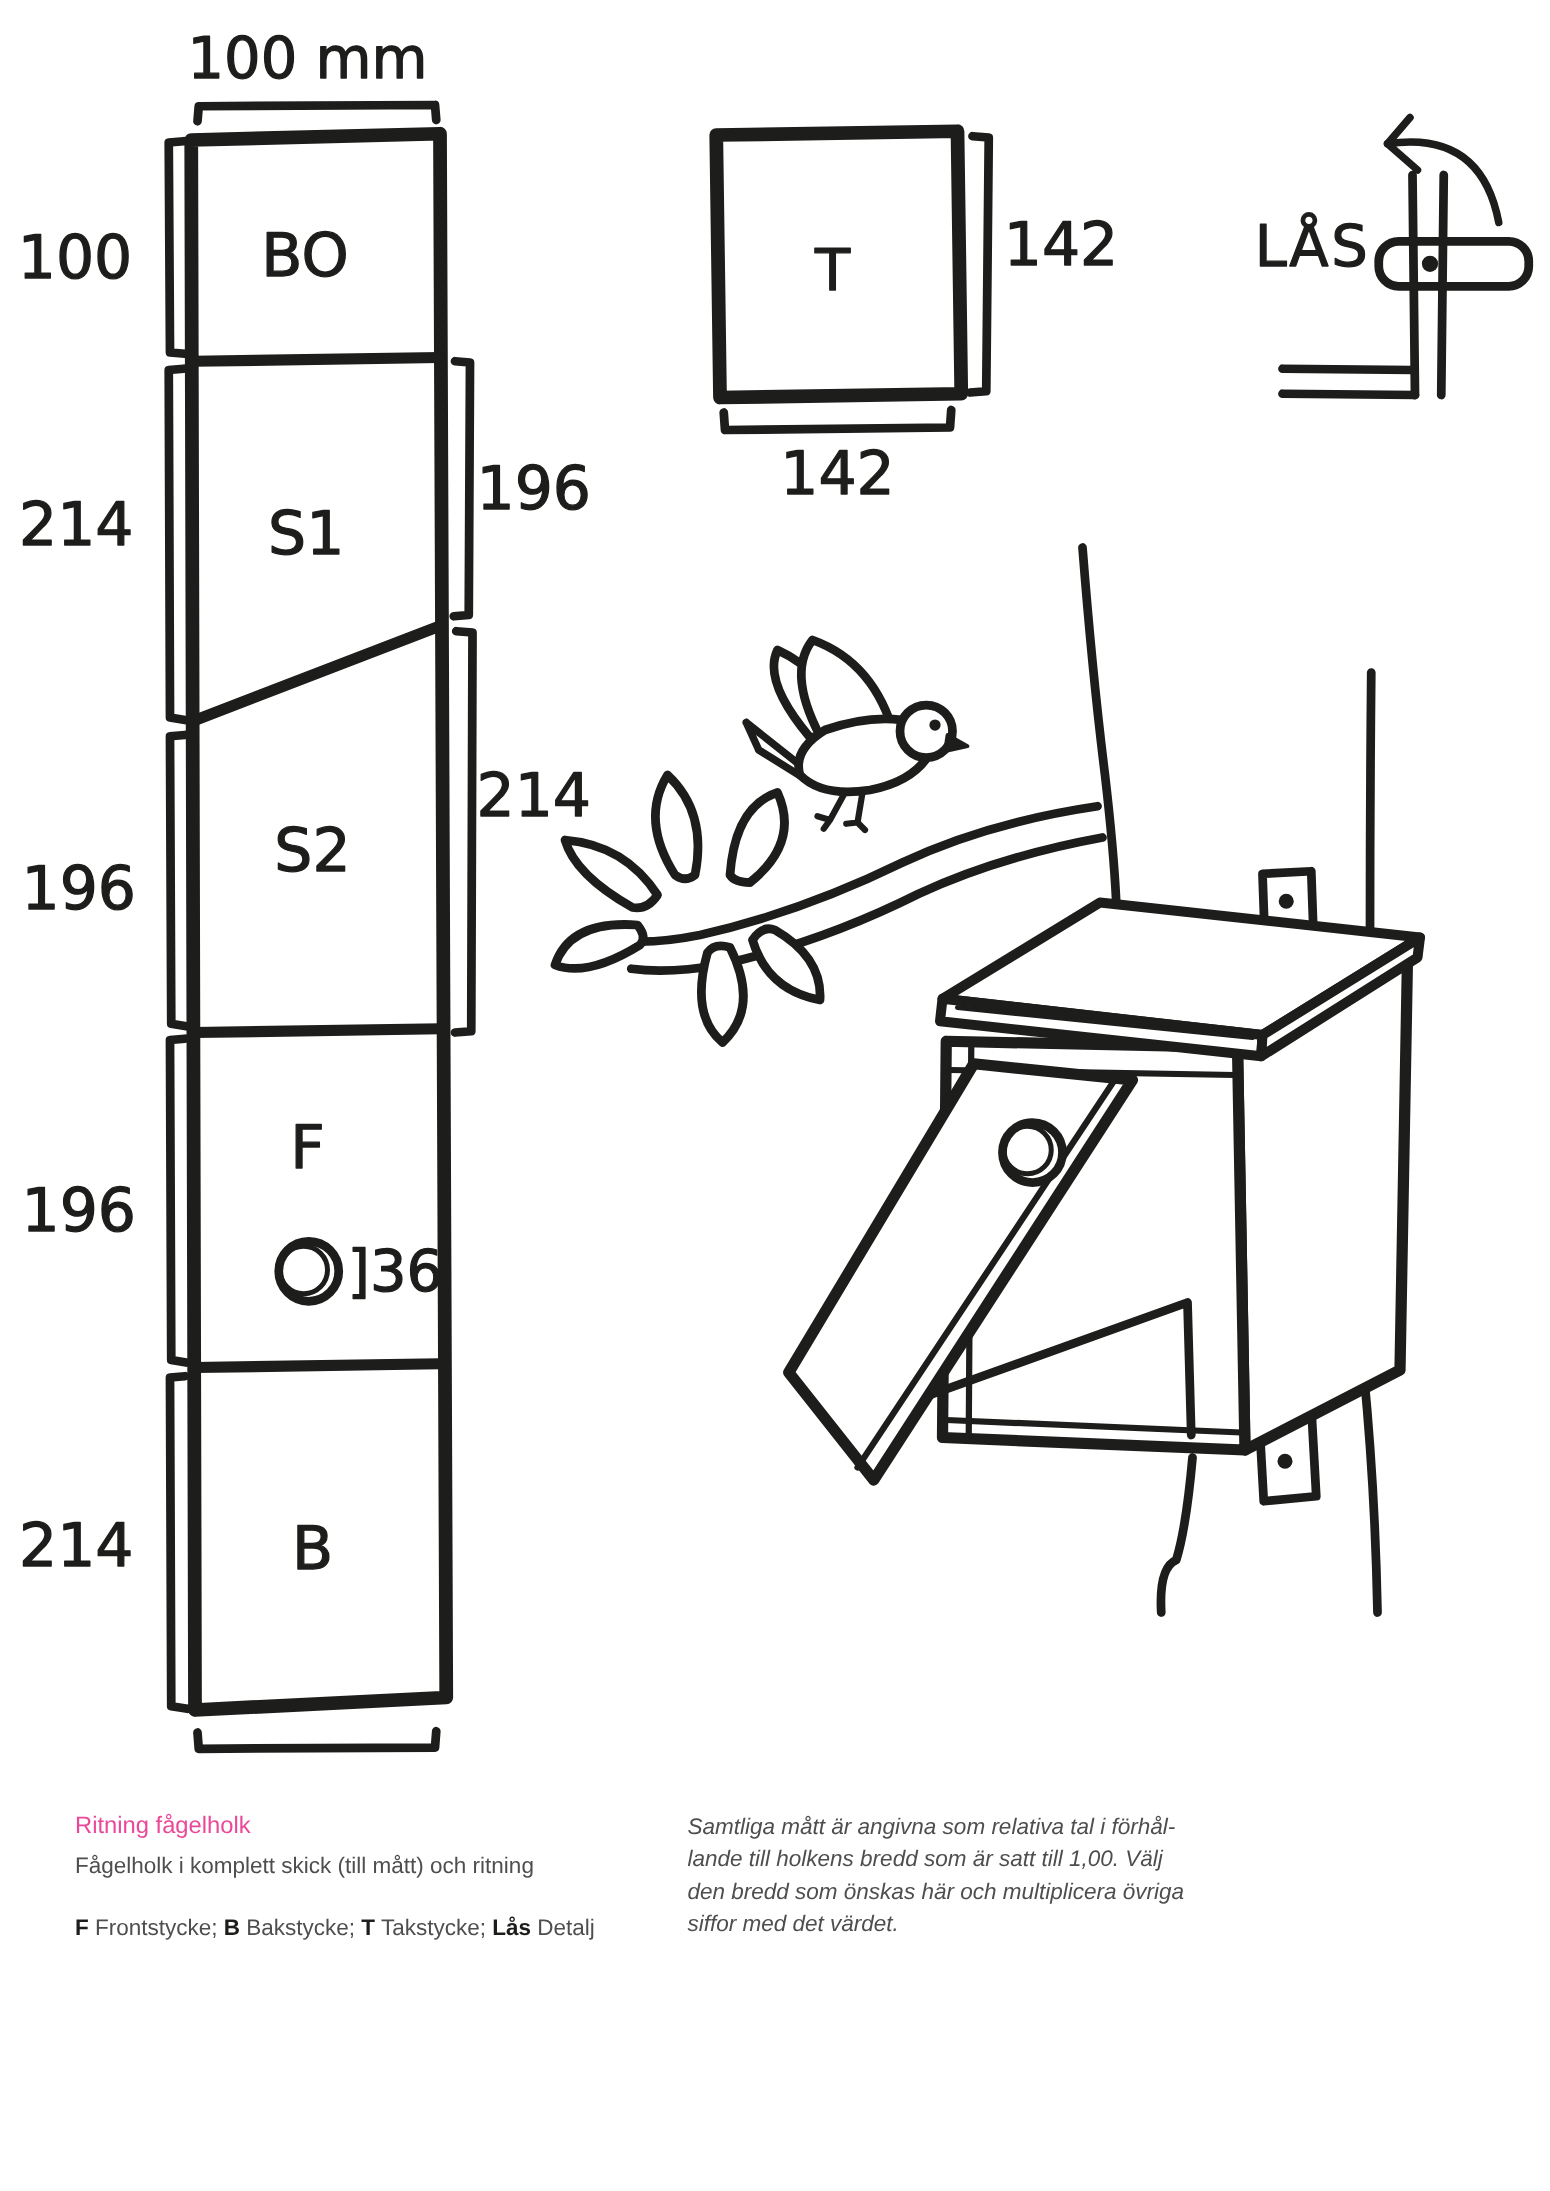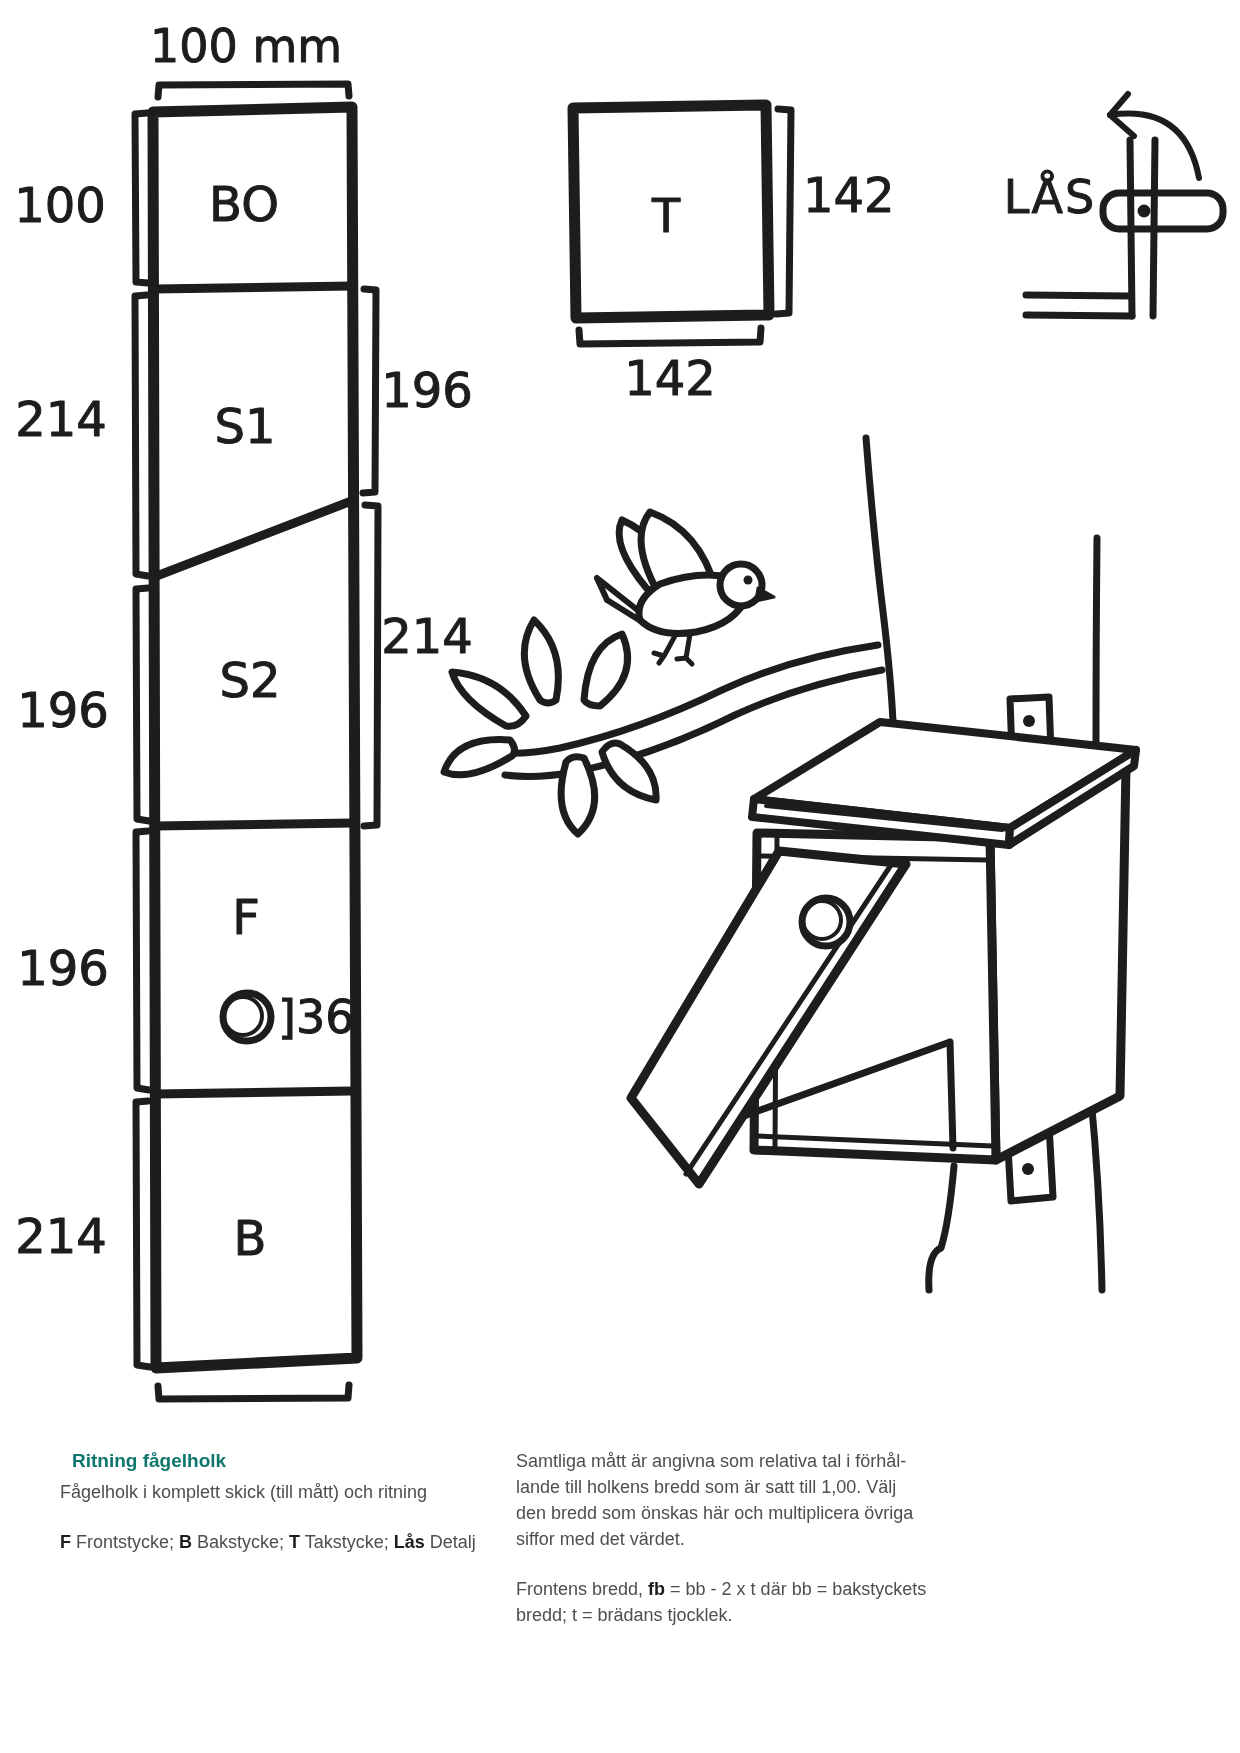--- a/index.html
+++ b/index.html
@@ -2,25 +2,25 @@
 <html><head>
 <meta charset="utf-8">
 <style>
   html,body{margin:0;padding:0;background:#ffffff;}
   #page{position:relative;width:1240px;height:1753px;background:#ffffff;overflow:hidden;
         font-family:"Liberation Sans",sans-serif;}
   #art{position:absolute;left:0;top:0;}
   .caption{position:absolute;top:1448px;width:420px;font-size:18px;line-height:26px;
            color:#4e4e4e;}
   .caption .line{white-space:nowrap;}
-  .caption h3{font-size:19px;line-height:26px;margin:0 0 5px 12px;color:#0f766e;font-weight:bold;}
+  .caption h3{font-size:19px;line-height:26px;margin:0 0 5px 0;color:#ec4899;font-weight:normal;}
   .caption b{color:#1d1d1b;font-weight:bold;}
   .caption .block{margin-top:24px;}
   #caption-left{left:60px;}
-  #caption-right{left:516px;}
+  #caption-right{left:550px;font-style:italic;}
   svg text{font-family:"DejaVu Sans",sans-serif;fill:#1d1d1b;}
   svg .dim{font-size:48px;}
   svg .sec{font-size:48px;}
   svg .small{font-size:46px;}
 </style>
 </head>
 <body>
 
 <div id="page">
 
@@ -151,19 +151,15 @@
   <div class="block">
     <div class="line"><b>F</b><span> Frontstycke; </span><b>B</b><span> Bakstycke; </span><b>T</b><span> Takstycke; </span><b>Lås</b><span> Detalj</span></div>
   </div>
 </div>
 
 <div id="caption-right" class="caption">
   <div class="line">Samtliga mått är angivna som relativa tal i förhål-</div>
   <div class="line">lande till holkens bredd som är satt till 1,00. Välj</div>
   <div class="line">den bredd som önskas här och multiplicera övriga</div>
   <div class="line">siffor med det värdet.</div>
-  <div class="block">
-    <div class="line"><span>Frontens bredd, </span><b>fb</b><span> = bb - 2 x t där bb = bakstyckets</span></div>
-    <div class="line"><span>bredd; t = brädans tjocklek.</span></div>
-  </div>
 </div>
 
 </div>
 
 </body></html>

